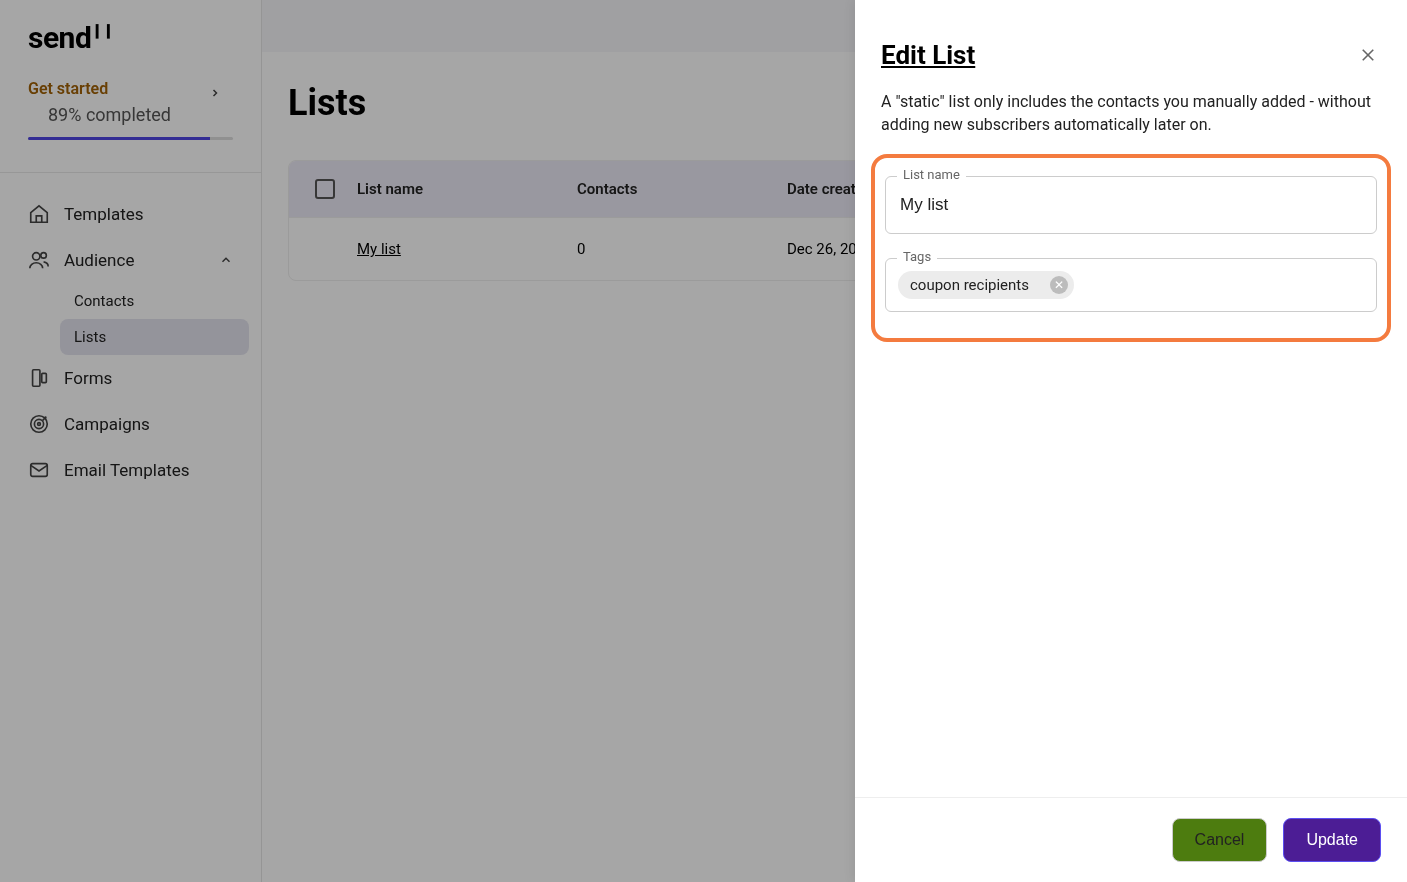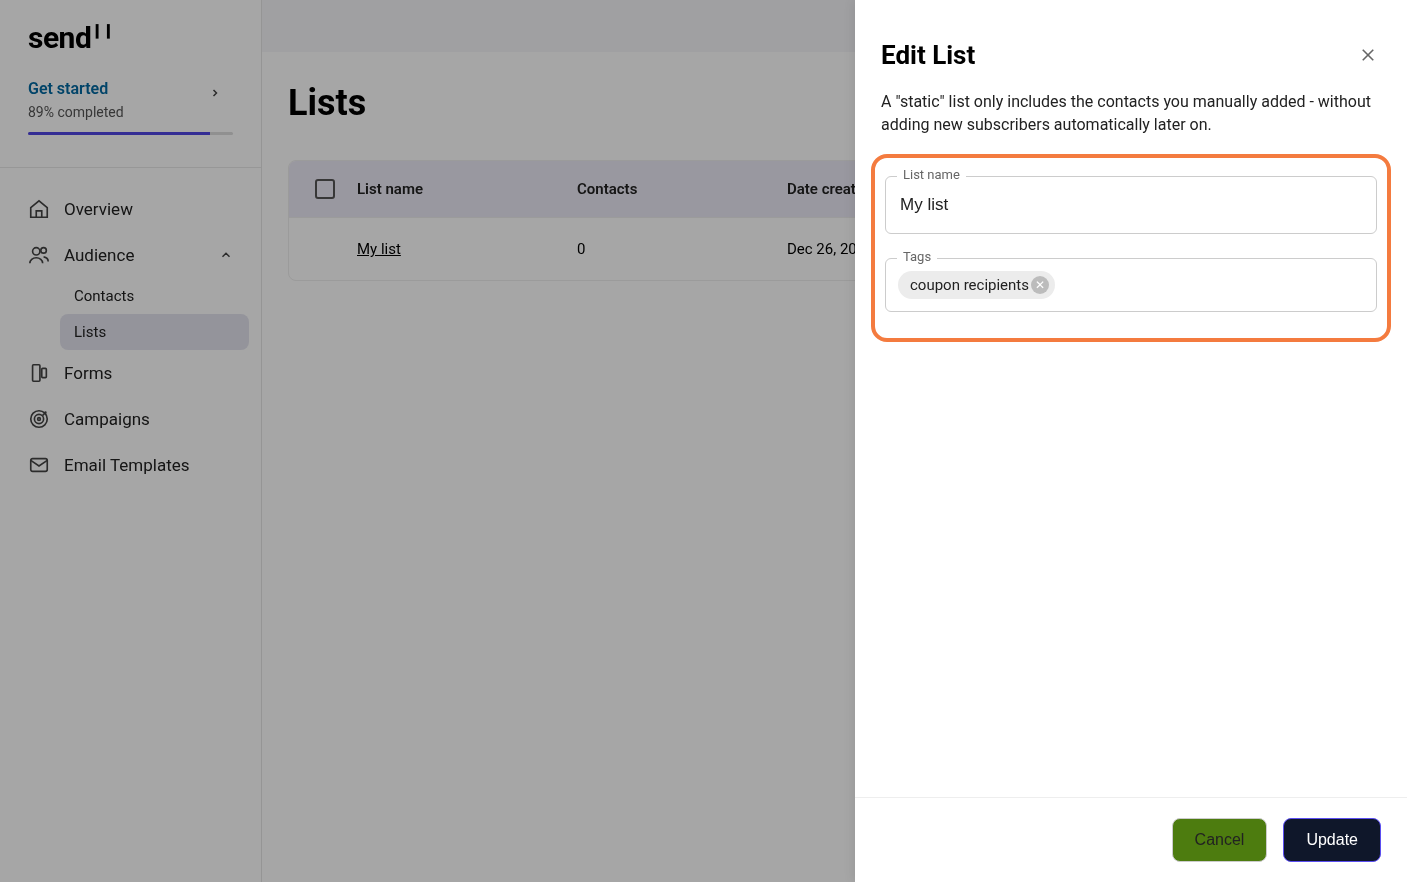--- a/index.html
+++ b/index.html
@@ -35,27 +35,28 @@
     .logo sup { font-size: 14px; font-weight: 700; vertical-align: top; position: relative; top: 2px;}
     .get-started {
       padding: 0 28px 14px;
       position: relative;
       border-bottom: 1px solid #e8e8e8;
       margin-bottom: 18px;
     }
     .get-started-title {
       font-size: 16px;
       font-weight: 600;
-      color: #0369a1;
+      color: #a16207;
       margin-bottom: 6px;
     }
     .get-started-sub {
-      font-size: 14px;
+      font-size: 18px;
       color: #555;
       margin-bottom: 12px;
+      margin-left: 20px;
     }
     .get-started .chev {
       position: absolute;
       right: 40px;
       top: 8px;
       color: #444;
     }
     .progress-track {
       width: 100%;
       height: 3px;
@@ -178,20 +179,21 @@
     .panel-body {
       padding: 40px 26px 0;
       flex: 1;
       overflow-y: auto;
     }
     .panel-title-row {
       display: flex;
       justify-content: space-between;
       align-items: center;
       margin-bottom: 20px;
+      text-decoration: underline;
     }
     .panel-title {
       font-size: 26px;
       font-weight: 700;
     }
     .close-btn {
       font-size: 20px;
       color: #666;
       cursor: pointer;
       background: none;
@@ -238,21 +240,21 @@
       border-radius: 6px;
       padding: 12px 12px;
       display: flex;
       align-items: center;
       gap: 10px;
       flex-wrap: wrap;
     }
     .tag-chip {
       display: inline-flex;
       align-items: center;
-      gap: 2px;
+      gap: 21px;
       background: #ececec;
       border-radius: 18px;
       padding: 5px 6px 5px 12px;
       font-size: 15px;
       color: #222;
     }
     .tag-chip .remove {
       width: 18px; height: 18px;
       border-radius: 50%;
       display:flex; align-items:center; justify-content:center;
@@ -282,21 +284,21 @@
       font-size: 16px;
       font-weight: 500;
       cursor: pointer;
     }
     .btn-secondary {
       background: #4d7c0f;
       border: 1px solid #ccc;
       color: #222;
     }
     .btn-primary {
-      background: #0f172a;
+      background: #4c1d95;
       border: 1px solid #5b4ef1;
       color: #fff;
     }
     svg { display:block; }
   </style>
 </head>
 <body>
 
 <div class="app">
   <aside class="sidebar">
@@ -316,21 +318,21 @@
     </div>
 
     <nav class="nav">
       <div class="nav-item">
         <span class="icon">
           <svg width="22" height="22" viewBox="0 0 24 24" fill="none" stroke="currentColor" stroke-width="1.8">
               <path d="M3 10.5 12 3l9 7.5V21H3z"></path>
               <path d="M9 21v-7h6v7"></path>
             </svg>
         </span>
-        <span>Overview</span>
+        <span>Templates</span>
       </div>
 
       <div class="nav-item">
         <span class="icon">
           <svg width="22" height="22" viewBox="0 0 24 24" fill="none" stroke="currentColor" stroke-width="1.8">
               <circle cx="9" cy="8" r="4"></circle>
               <path d="M2 21c0-3.3 3.1-6 7-6s7 2.7 7 6"></path>
               <circle cx="17" cy="7" r="3"></circle>
               <path d="M22 19c0-2.5-2-4.5-5-5"></path>
             </svg>

